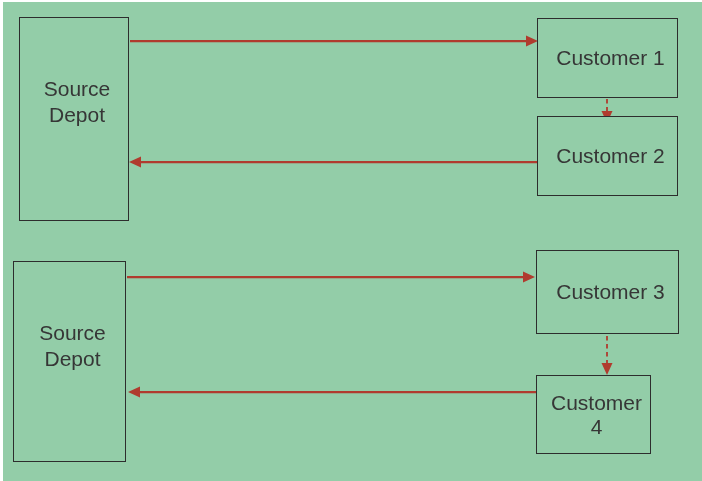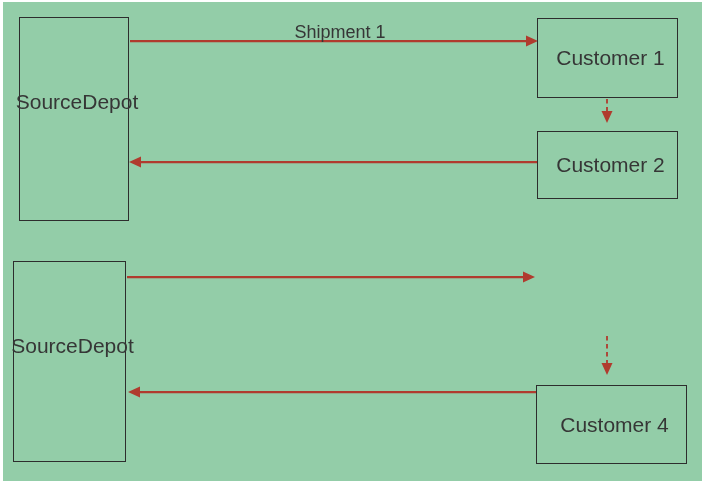--- a/index.html
+++ b/index.html
@@ -32,32 +32,33 @@
     border: 1.5px solid #2D2D2D;
     background: #93CDA8;
     color: #363636;
     display: flex;
     align-items: center;
     justify-content: center;
     text-align: center;
     padding-left: 6px;
   }
   .depot {
+    flex-direction: column;
     font-size: 21px;
     line-height: 26px;
   }
   .customer {
     font-size: 21px;
   }
   #depot1 { left: 19px;  top: 17px;  width: 110px; height: 204px; padding-bottom: 35px; }
   #depot2 { left: 13px;  top: 261px; width: 113px; height: 201px; padding-bottom: 32px; }
   #customer1 { left: 537px; top: 18px;  width: 141px; height: 80px; }
-  #customer2 { left: 537px; top: 131px; width: 141px; height: 68px; }
+  #customer2 { left: 537px; top: 116px; width: 141px; height: 80px; }
   #customer3 { left: 536px; top: 250px; width: 143px; height: 84px; }
-  #customer4 { left: 536px; top: 385px; width: 151px; height: 79px; }
+  #customer4 { left: 536px; top: 375px; width: 115px; height: 79px; }
   .edge-label {
     position: absolute;
     width: 200px;
     text-align: center;
     font-size: 18px;
     line-height: 17px;
     color: #363636;
     white-space: nowrap;
   }
   #ship1-label { left: 240px; top: 24px; }
@@ -103,19 +104,21 @@
 
   <div class="node customer" id="customer2">
     <span>Customer 2</span>
   </div>
 
   <div class="node depot" id="depot2">
     <span>Source</span>
     <span>Depot</span>
   </div>
 
+  <div class="node customer" id="customer3">
+    <span>Customer 3</span>
+  </div>
 
   <div class="node customer" id="customer4">
     <span>Customer 4</span>
   </div>
 
-  <div class="edge-label" id="ship1-label">Shipment 1</div>
 </div>
 
 </body></html>

